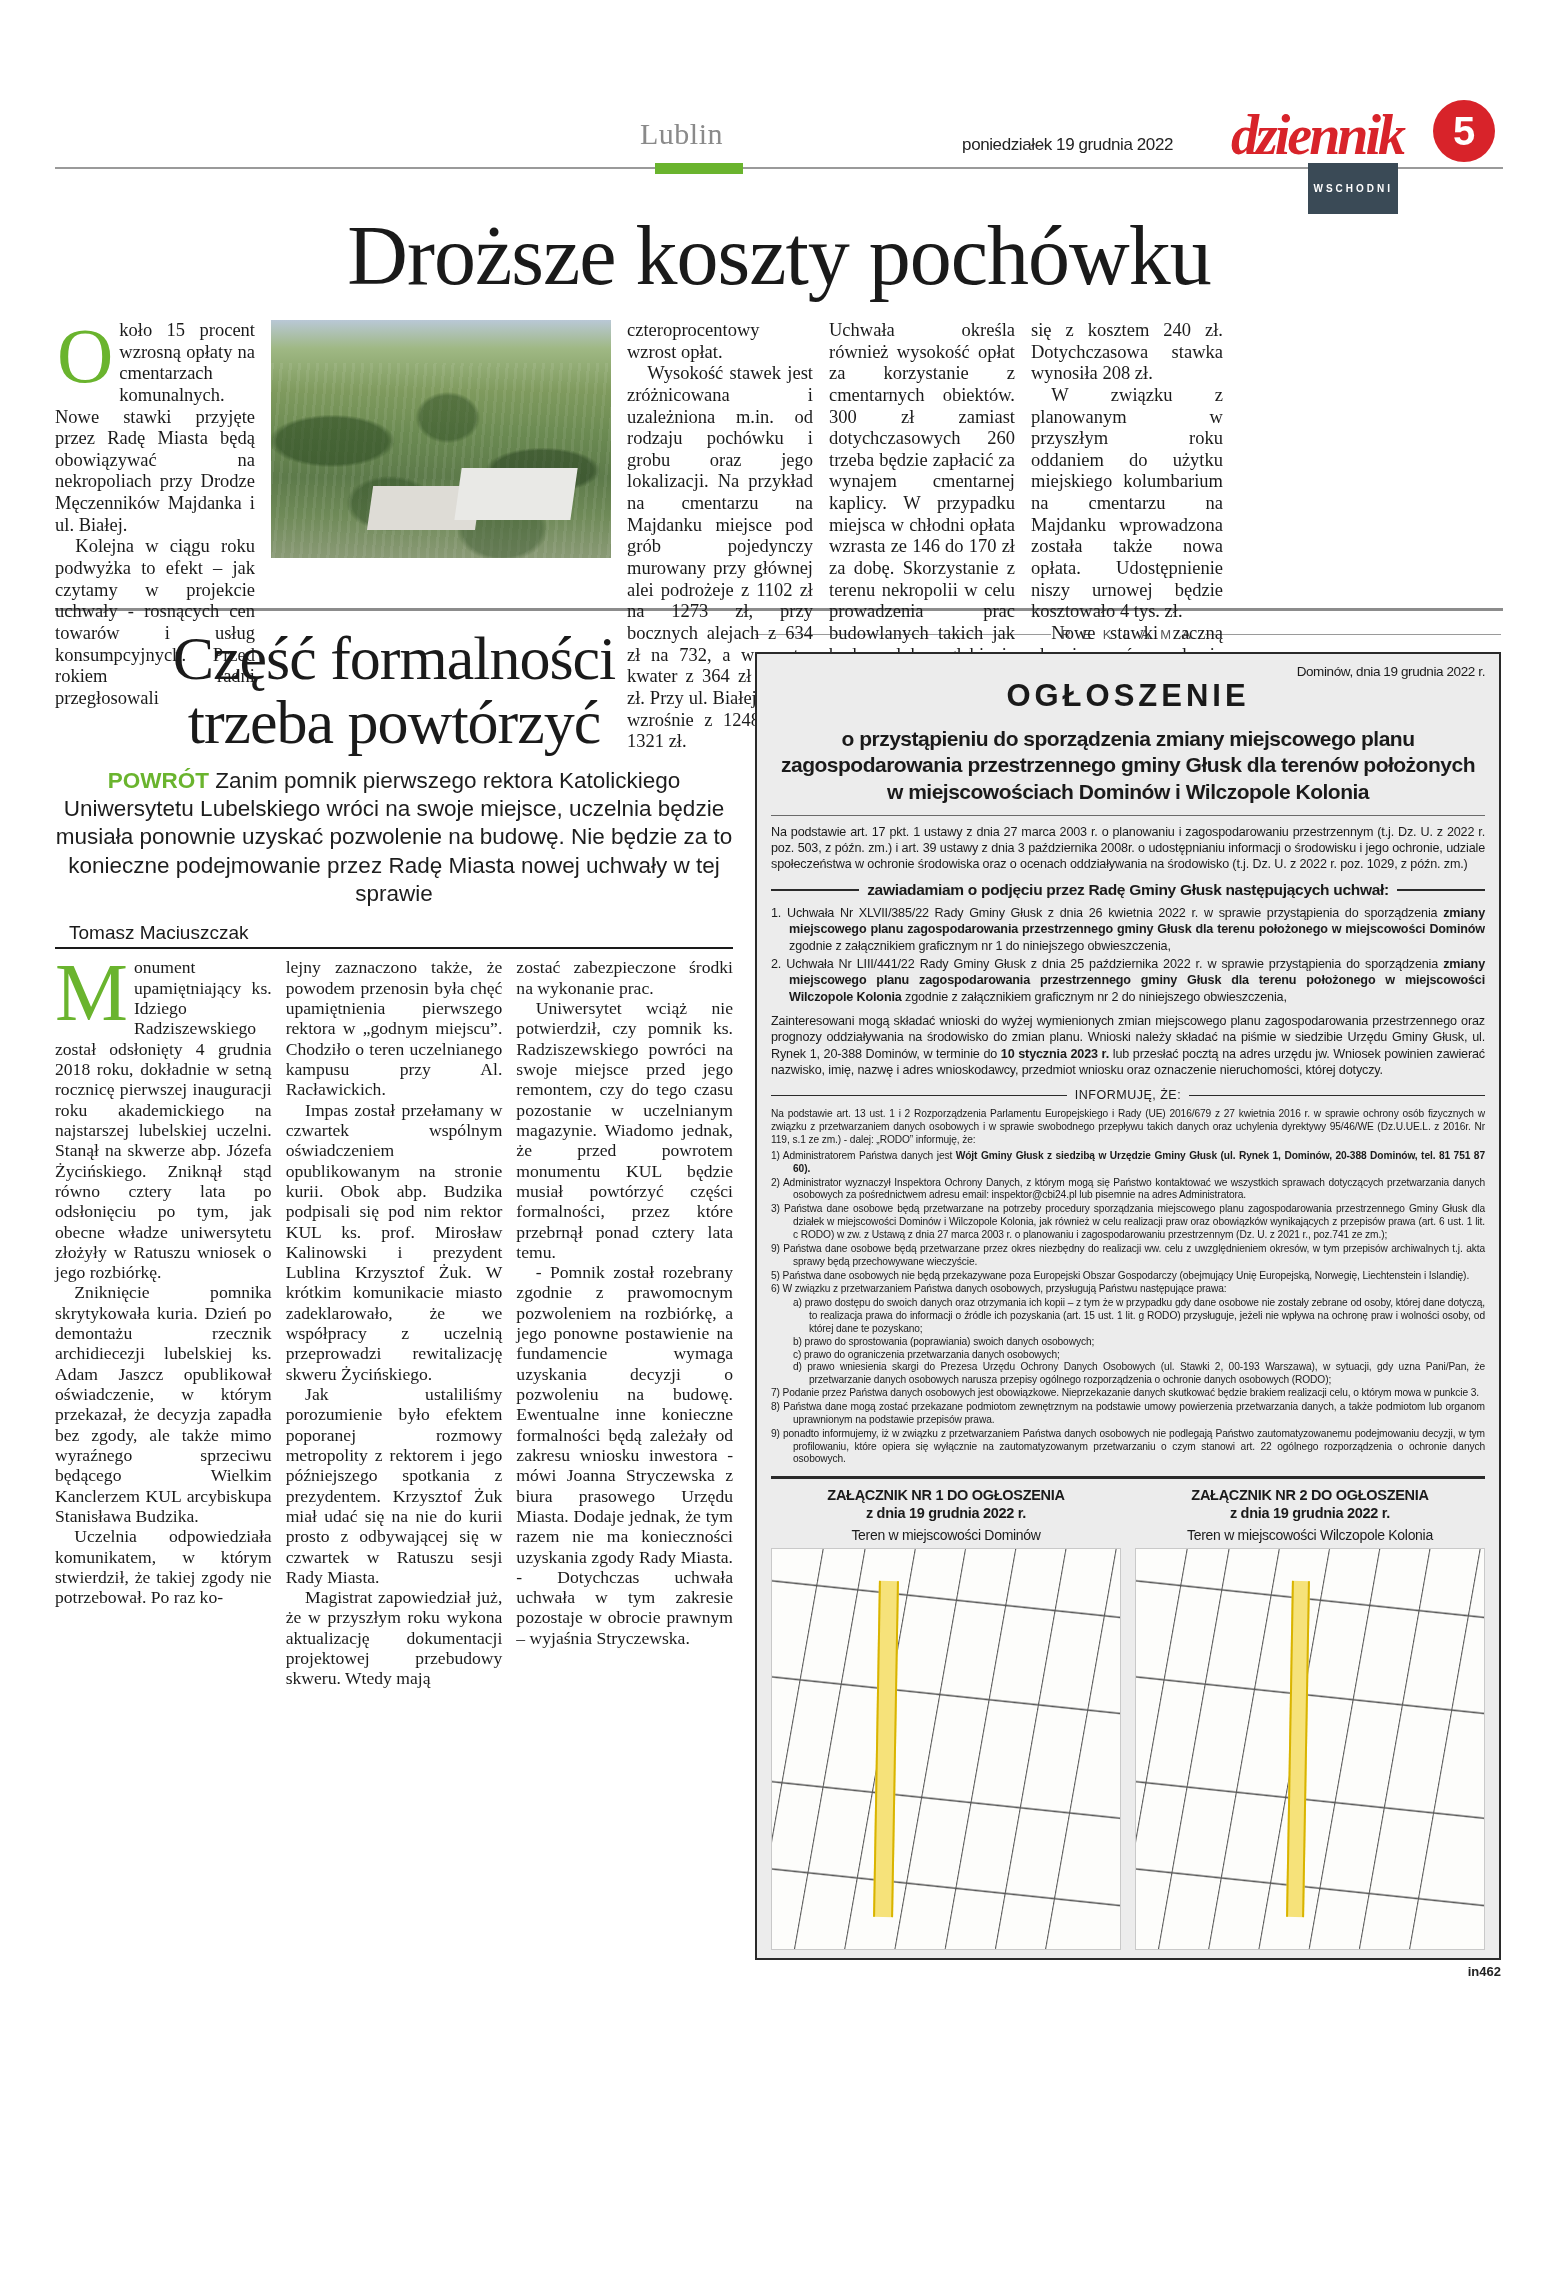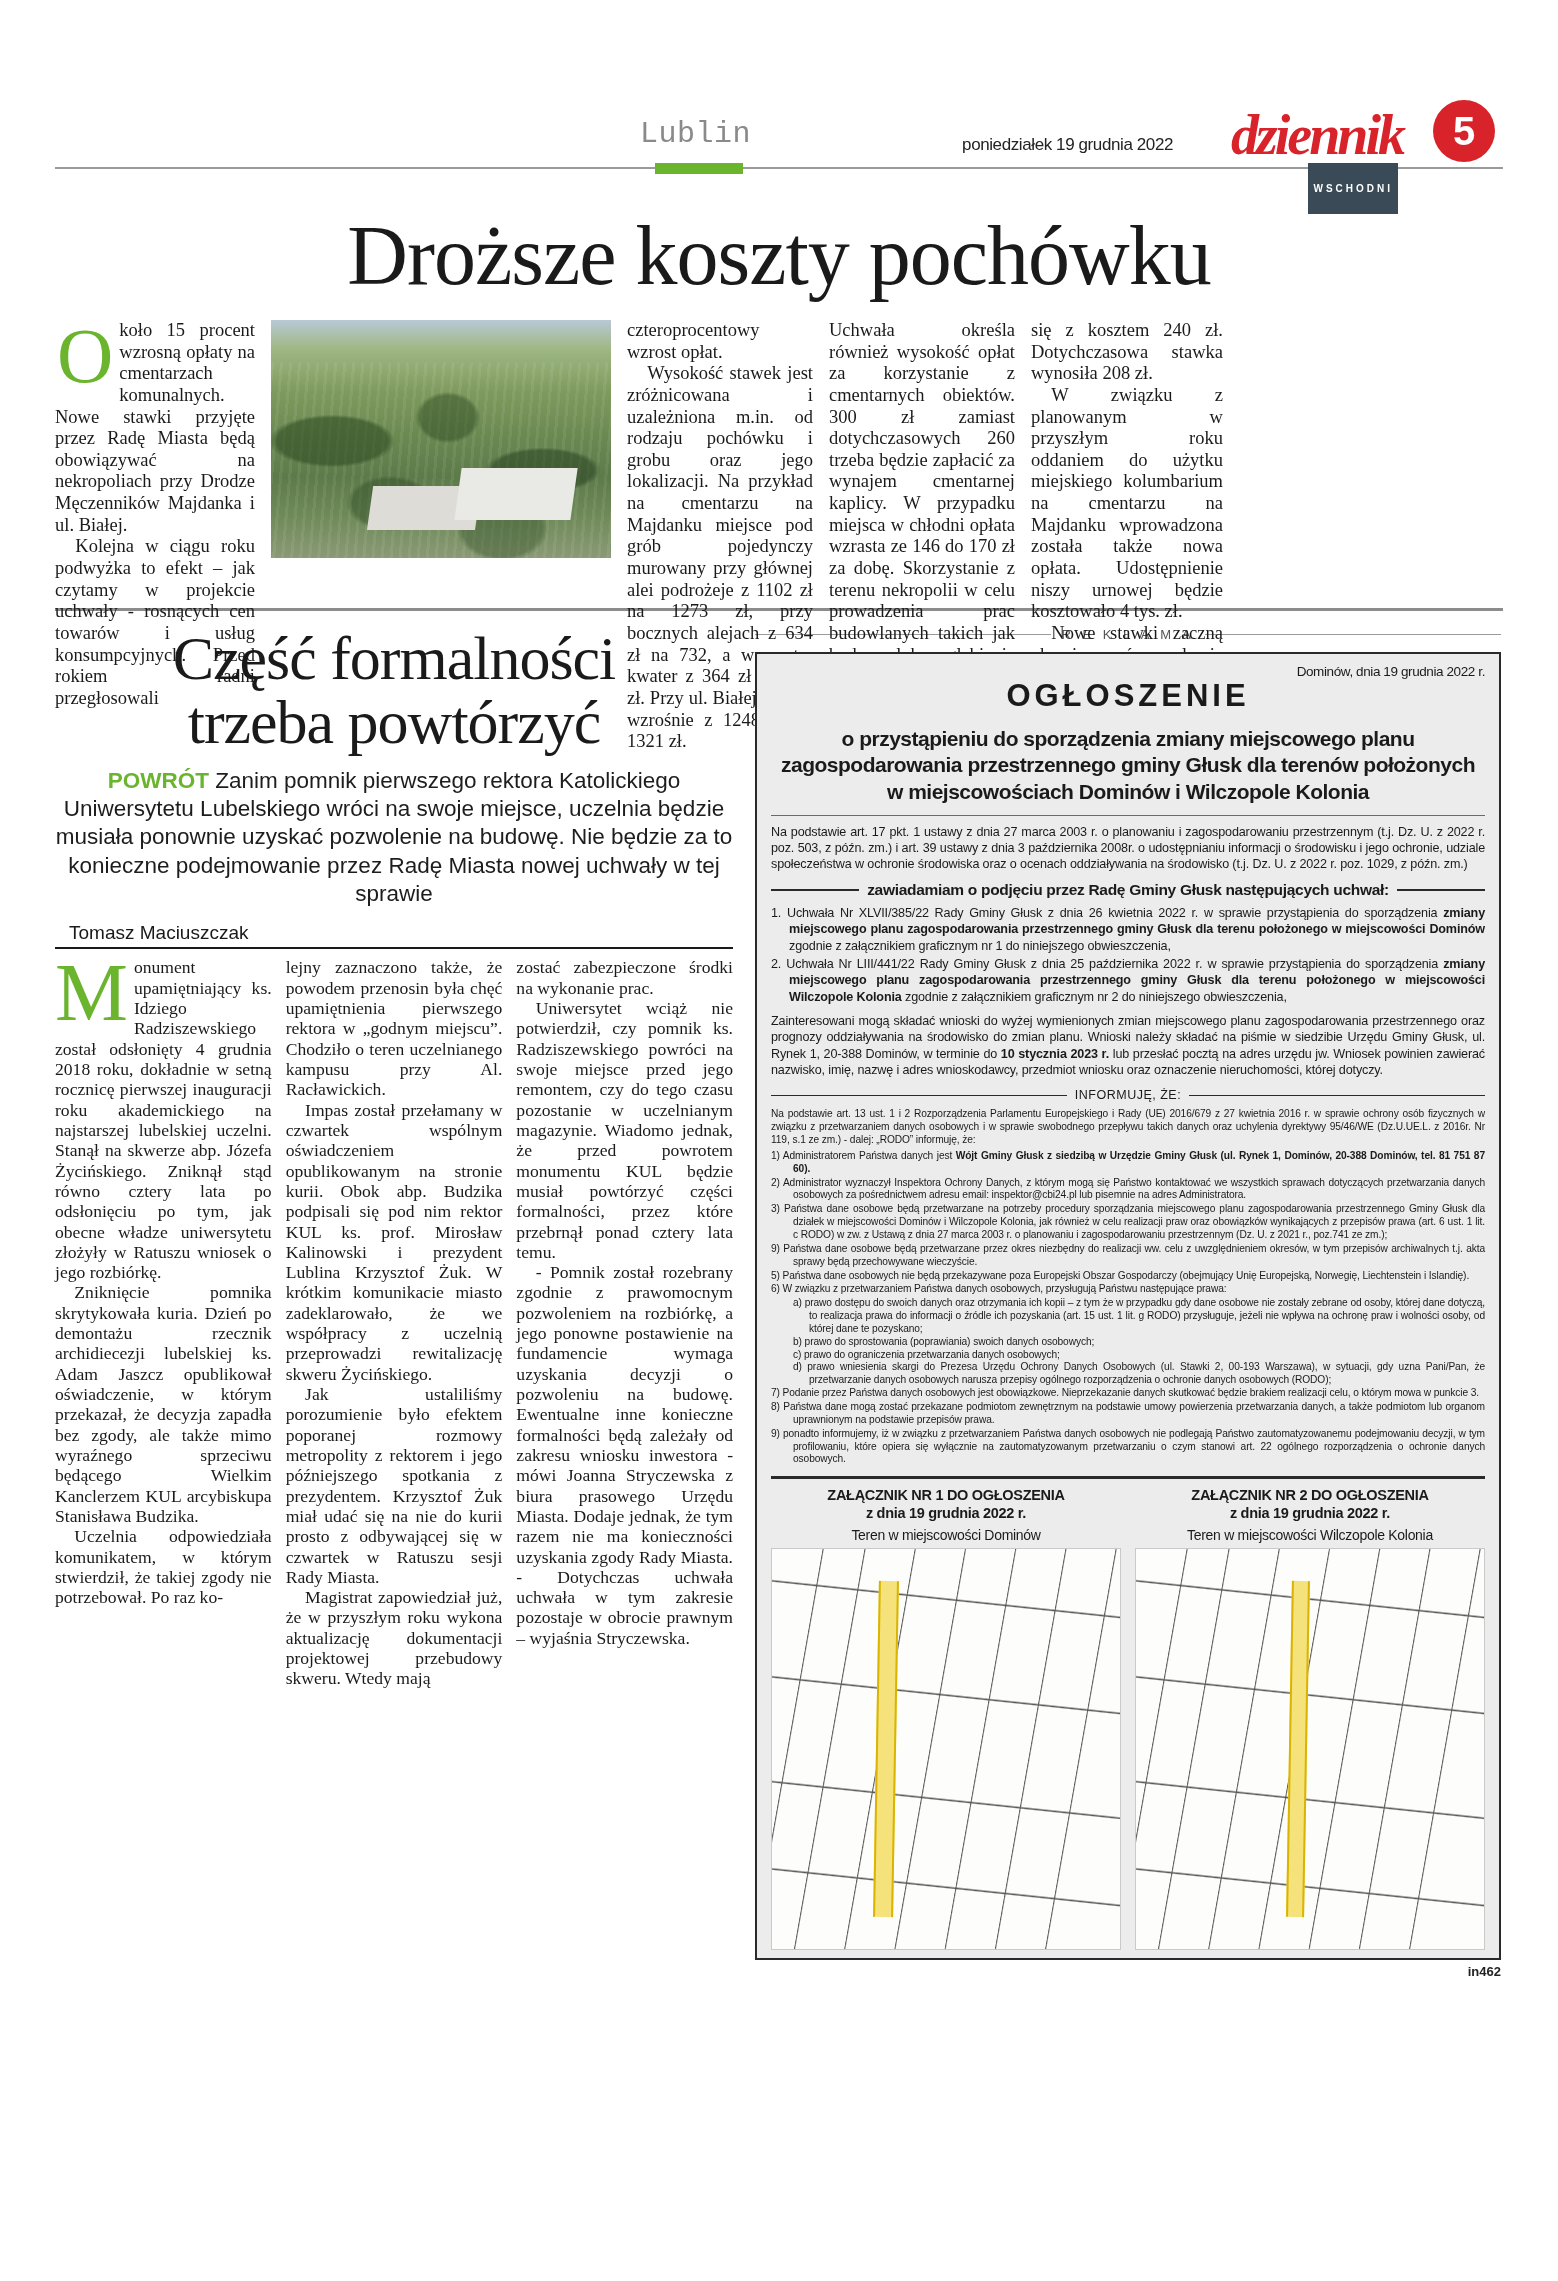--- a/index.html
+++ b/index.html
@@ -11,21 +11,21 @@
     position:relative;
     overflow:hidden;
   }
   .page{position:relative;width:1558px;height:2281px;box-sizing:border-box;padding:0 55px;}
 
   
   .masthead{position:relative;height:100px;margin-top:95px;}
   .mast-rule{position:absolute;left:0;right:0;top:72px;height:2px;background:#9a9a9a;}
   .mast-section{
     position:absolute;left:585px;top:22px;
-    font-family:Liberation Mono, monospace;
+    font-family:Liberation Serif, serif;
     font-size:30px;color:#8a8a8a;letter-spacing:0.5px;font-weight:400;
   }
   .mast-greenbar{position:absolute;left:600px;top:68px;width:88px;height:11px;background:#6ab42e;}
   .mast-date{
     position:absolute;right:330px;top:40px;
     font-family:"Liberation Sans",sans-serif;
     font-size:17px;color:#232323;letter-spacing:-0.4px;white-space:nowrap;
   }
   .mast-logo{
     position:absolute;right:100px;top:12px;

